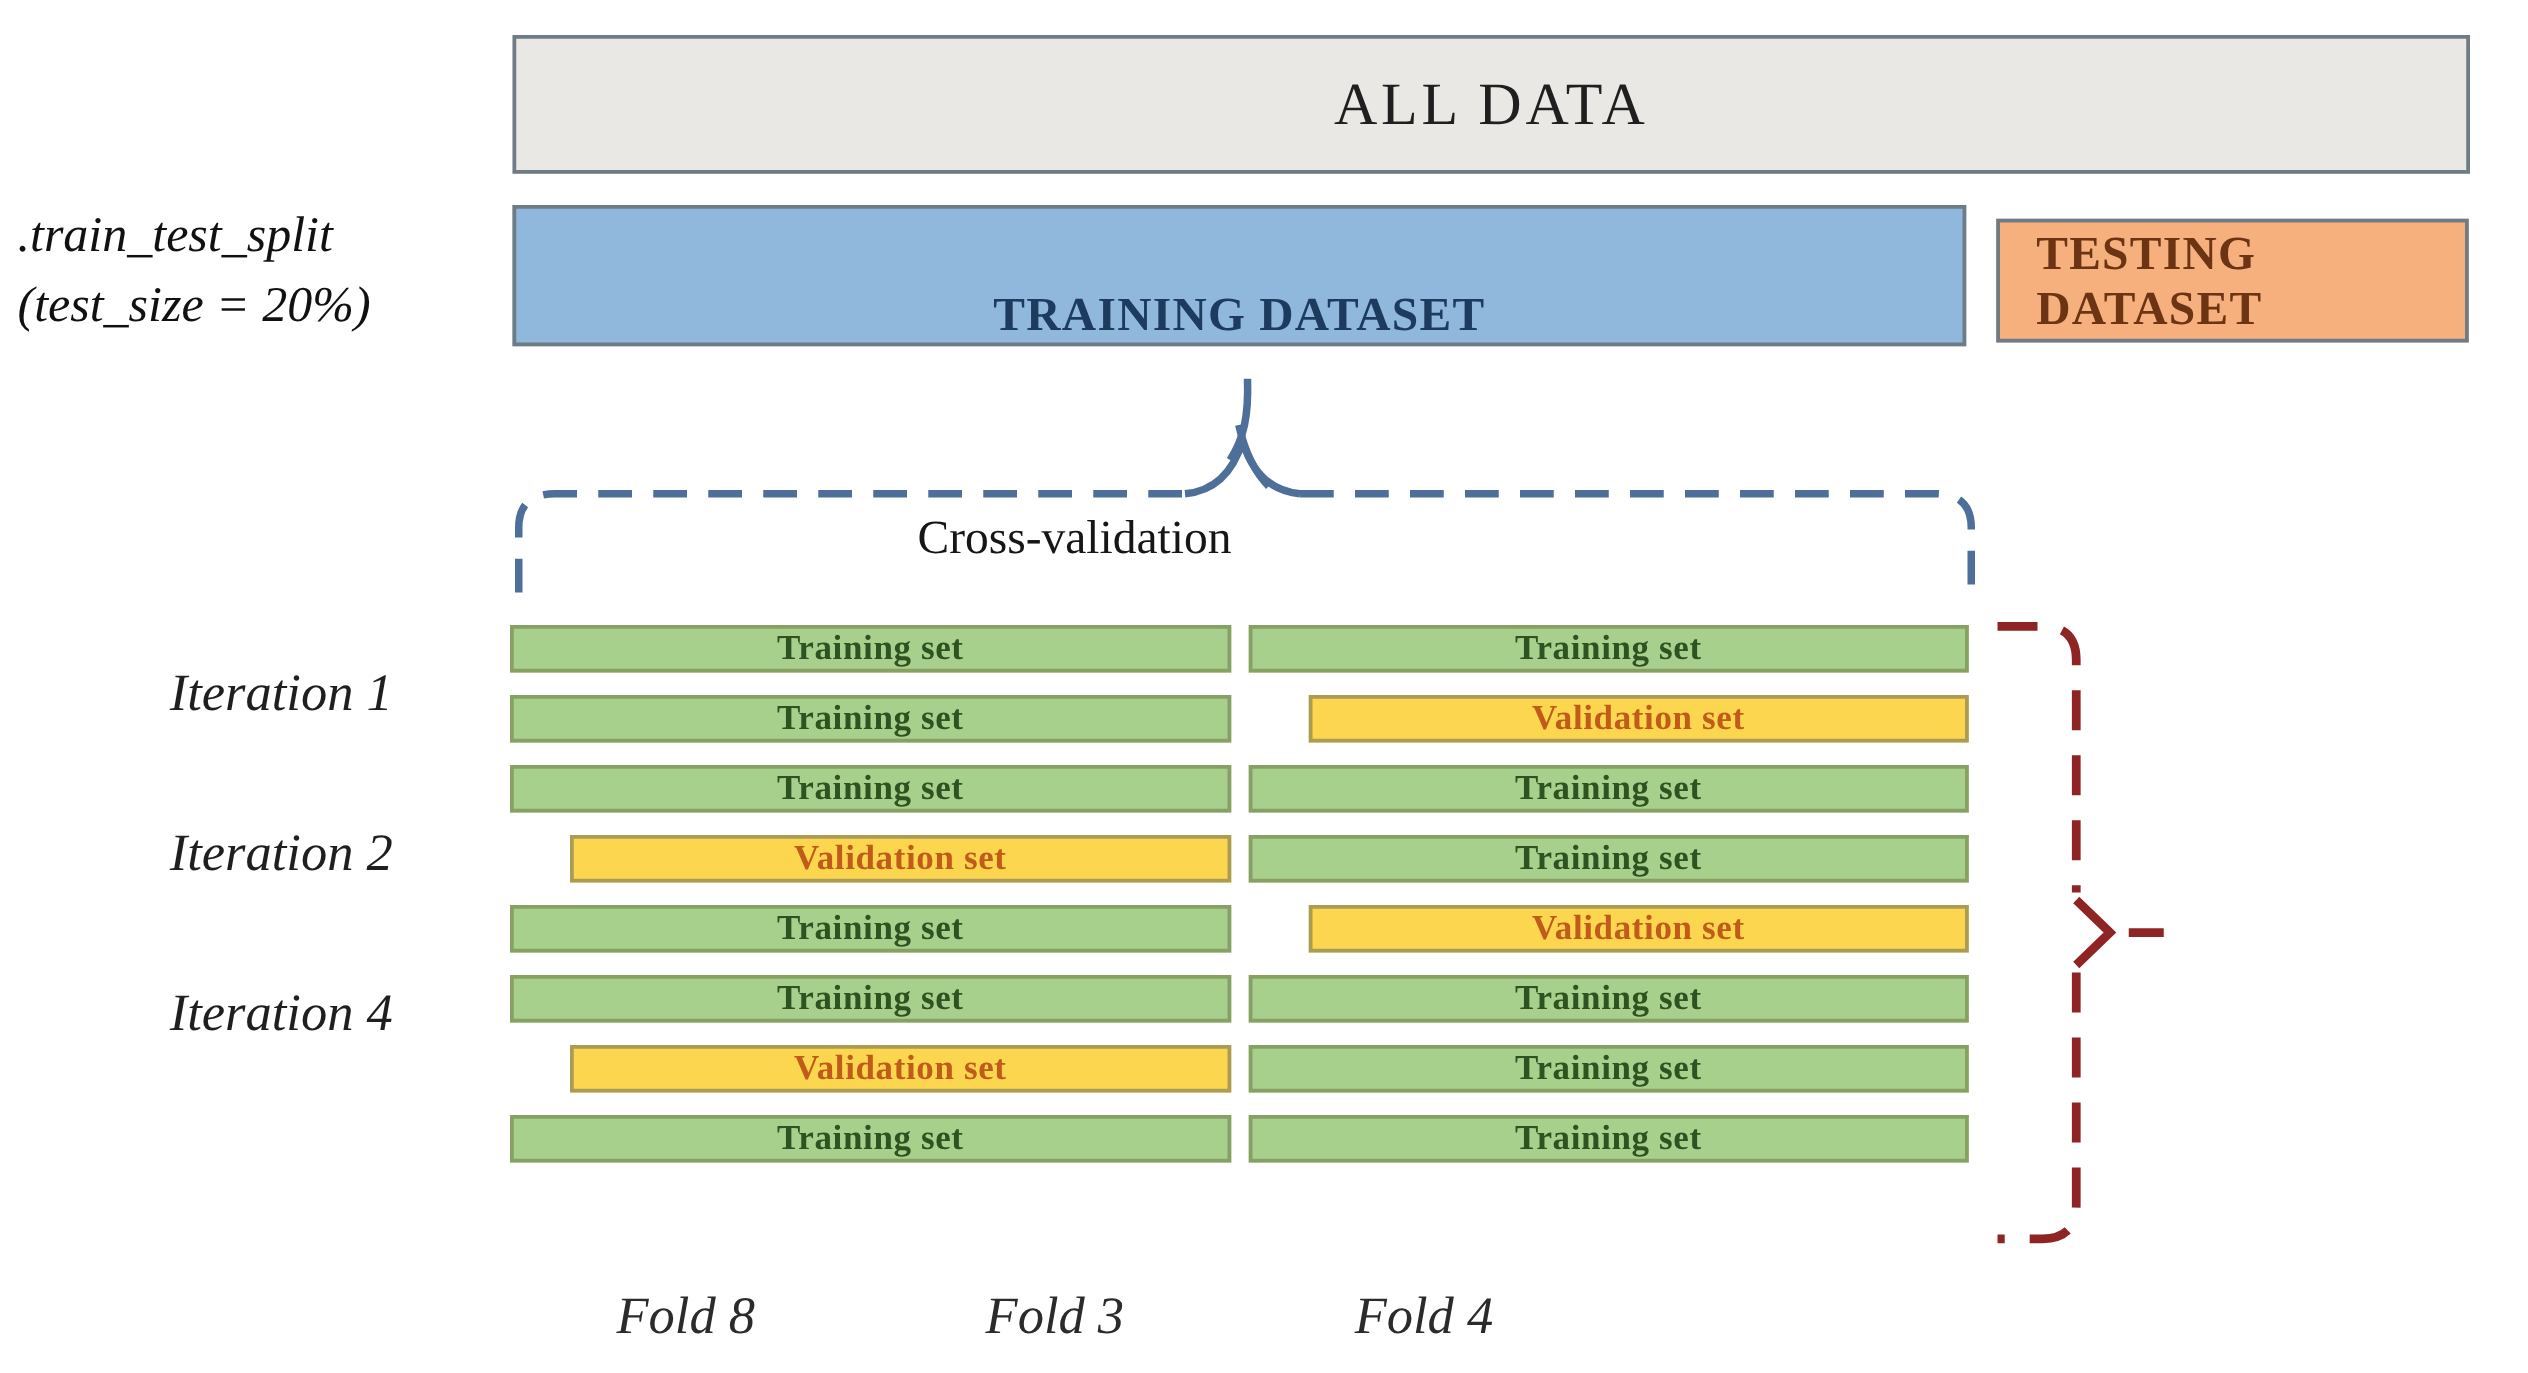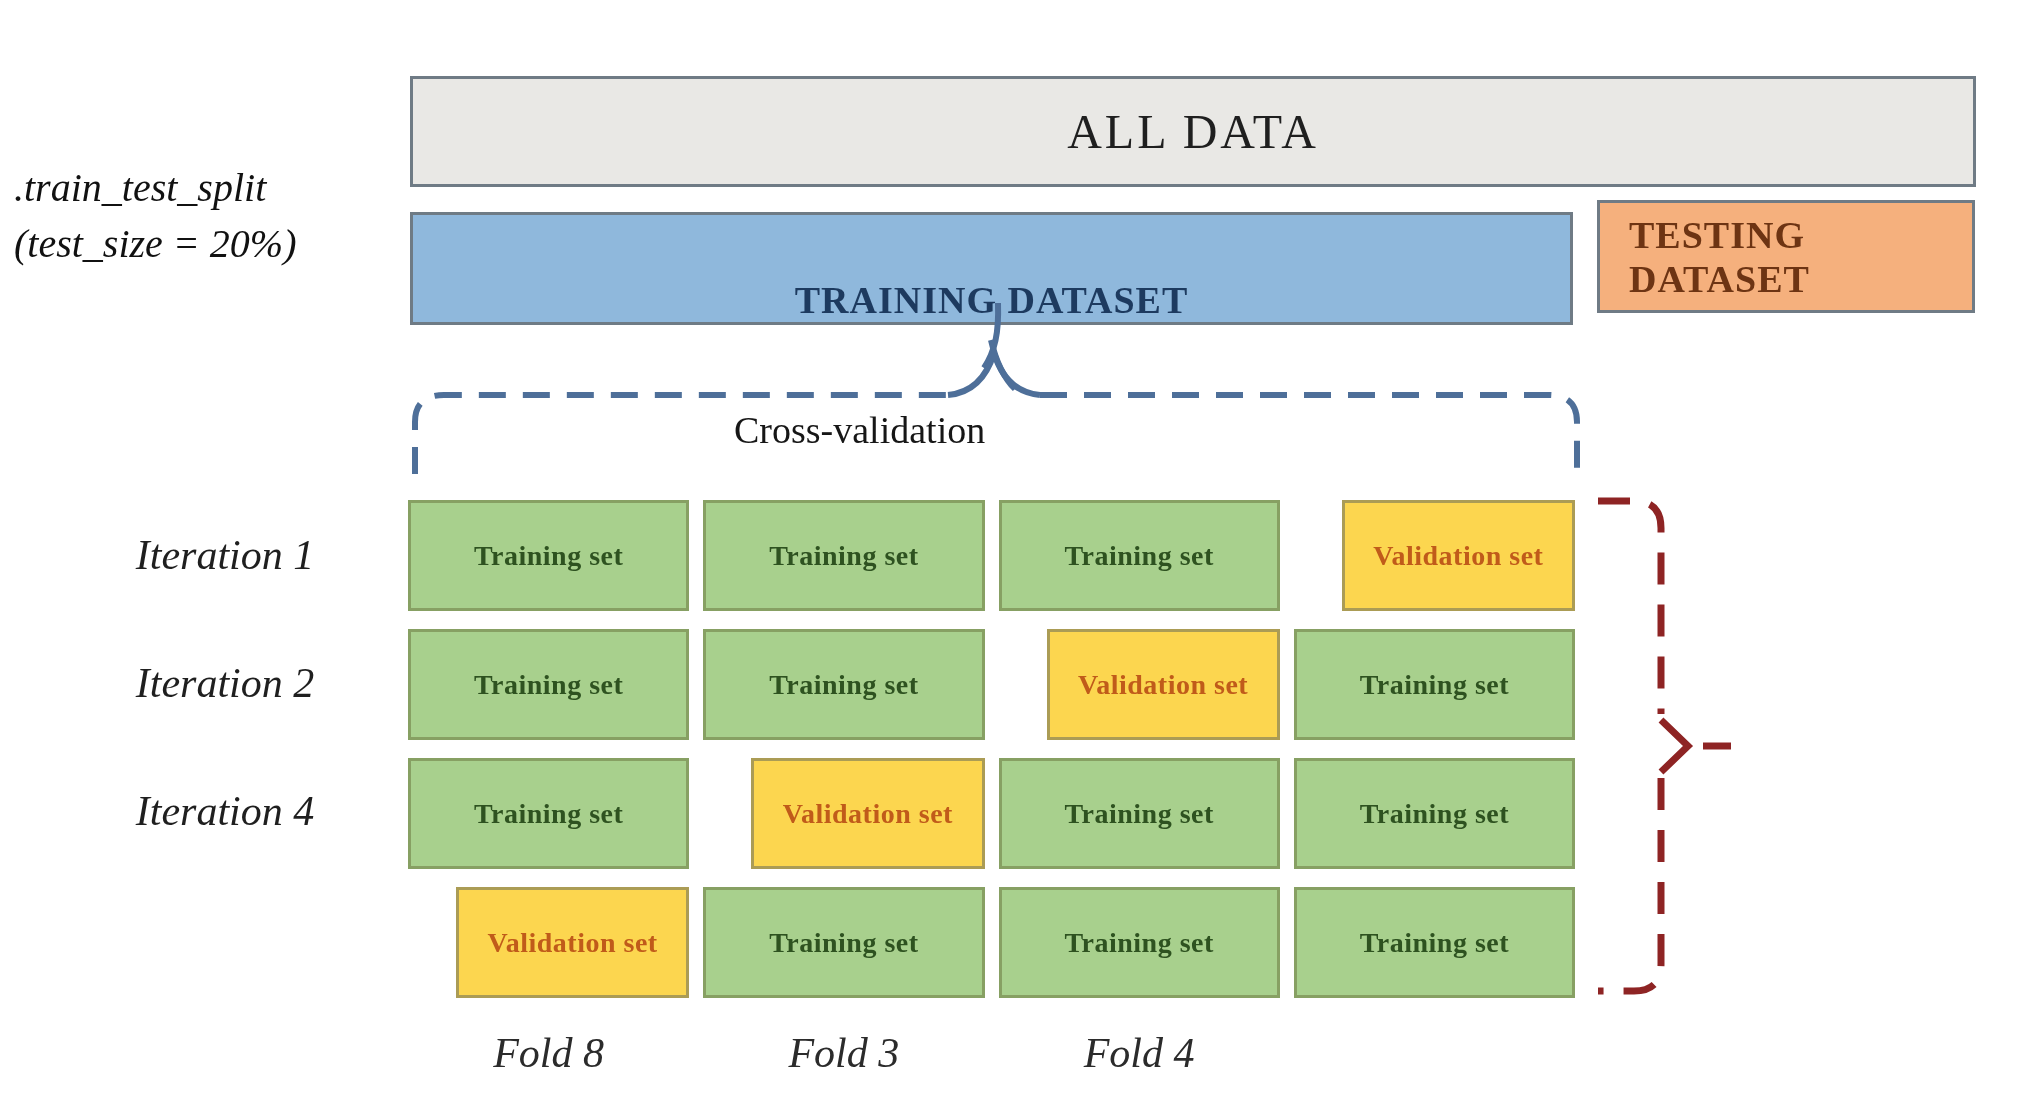--- a/index.html
+++ b/index.html
@@ -28,54 +28,53 @@
   .canvas{
     position:relative;
     width:2022px;height:1098px;
     background:#ffffff;
     overflow:hidden;
   }
   .abs{position:absolute;}
   .box{
     display:flex;align-items:center;justify-content:center;
     border:3px solid var(--box-border);
-    margin-top:48px;
   }
   .all-data{
     left:410px;top:28px;width:1566px;height:111px;
     background:var(--all-data-fill);
     font-size:48px;letter-spacing:3px;color:var(--ink);
   }
   .training-dataset{
     left:410px;top:164px;width:1163px;height:113px;
     background:var(--training-fill);
     font-size:38px;font-weight:bold;letter-spacing:1px;
     color:var(--training-dataset-text);
     align-items:flex-end;
   }
   .testing-dataset{
-    left:1597px;top:152px;width:378px;height:113px;
+    left:1597px;top:175px;width:378px;height:99px;
     background:var(--testing-fill);
     font-size:38px;font-weight:bold;letter-spacing:1px;
     color:var(--testing-dataset-text);
     padding-left:29px;
   }
   .split-annotation{
     left:14px;top:160px;width:385px;
     font-style:italic;font-size:40px;line-height:56px;
     color:#111111;
   }
   .cross-validation-label{
     left:734px;top:408px;width:590px;
     text-align:left;font-size:38px;color:#161616;
   }
   .cv-grid{
-    left:408px;top:500px;width:1167px;height:498px;
+    left:408px;top:500px;width:1167px;height:394px;
     display:grid;
-    grid-template-columns:repeat(4,1fr);
+    grid-template-columns:repeat(2,1fr);
     grid-template-rows:repeat(4,1fr);
     column-gap:14px;row-gap:18px;
   }
   .cell{
     display:flex;align-items:center;justify-content:center;
     font-size:28px;font-weight:bold;letter-spacing:0.5px;
   }
   .cell.training{
     background:var(--training-cell-fill);
     border:3px solid var(--cell-border-green);

